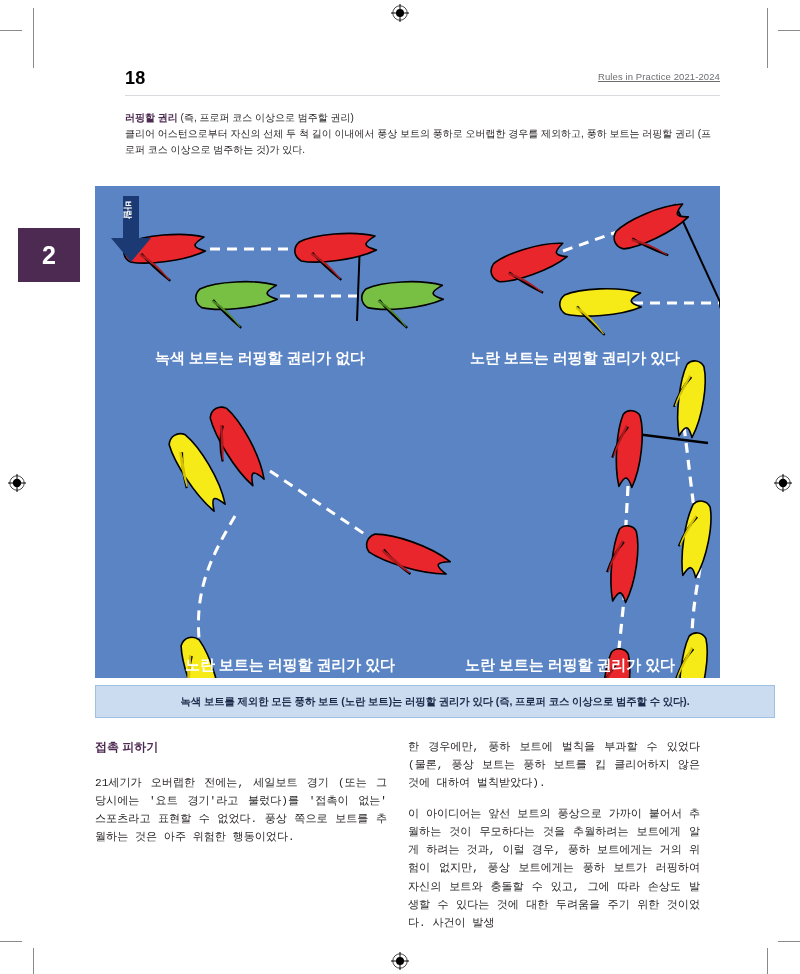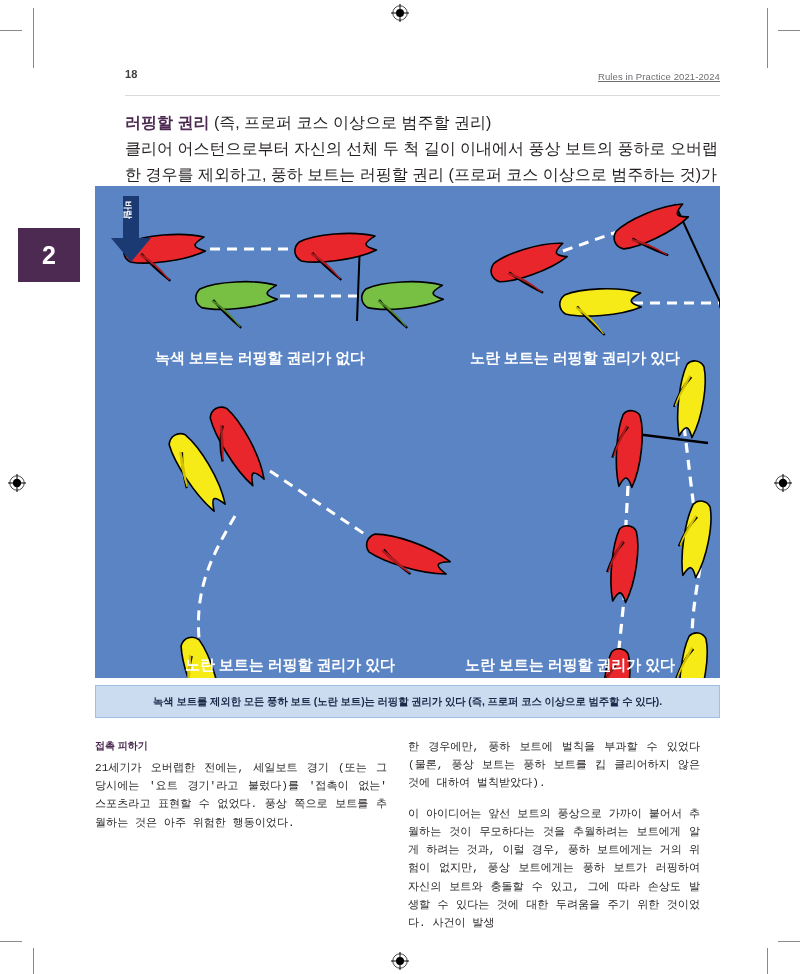--- a/index.html
+++ b/index.html
@@ -17,21 +17,21 @@
   .cropline{position:absolute;background:#8a8a8a;}
   .reg{position:absolute;width:18px;height:18px;}
   .reg svg{display:block;}
 
   
   .header{
     position:absolute;left:125px;top:68px;width:595px;height:30px;
   }
   .folio{
     position:absolute;left:0;top:0;
-    font-size:11px;font-weight:bold;color:#404040;letter-spacing:.2px;
+    font-size:18px;font-weight:bold;color:#000000;letter-spacing:.2px;
   }
   .runhead{
     position:absolute;right:0;top:3px;
     font-size:9.5px;color:#6d6e71;letter-spacing:.1px;white-space:nowrap;text-decoration:underline;
   }
   .headrule{
     position:absolute;left:125px;top:95px;width:595px;height:1px;
     background:#d9d9de;
   }
 
@@ -41,21 +41,21 @@
     background:#4d2a52;
     display:flex;align-items:center;justify-content:center;
   }
   .chapter-tab span{
     color:#ffffff;font-size:25px;font-weight:bold;line-height:1;
   }
 
   
   .intro{
     position:absolute;left:125px;top:110px;width:595px;
-    font-size:16px;line-height:1.62;color:#231f20;
+    font-size:10px;line-height:1.62;color:#231f20;
   }
   .intro .lead{color:#4d2a52;font-weight:bold;}
 
   
   .figure{
     position:absolute;left:95px;top:186px;width:625px;height:492px;
     background:#5b84c4;
   }
   .fig-inner{position:absolute;inset:0;}
   .fig-svg{position:absolute;inset:0;width:100%;height:100%;}
@@ -71,39 +71,39 @@
   .wind-label{
     position:absolute;left:18px;top:9px;width:30px;height:30px;
     color:#ffffff;font-size:9px;font-weight:bold;
     transform:rotate(90deg);transform-origin:center center;
     display:flex;align-items:center;justify-content:center;
     white-space:nowrap;
   }
 
   
   .callout{
-    position:absolute;left:95px;top:685px;width:625px;height:33px;
+    position:absolute;left:95px;top:685px;width:680px;height:33px;
     background:#ccdcf0;border:1px solid #9fc0e2;
     display:flex;align-items:center;justify-content:center;
     box-sizing:border-box;
   }
   .callout span{
     font-size:10.4px;font-weight:bold;color:#1c2a4a;letter-spacing:-.1px;
     white-space:nowrap;
   }
 
   
   .col{
     position:absolute;top:738px;width:292px;
     font-size:11.1px;line-height:1.63;color:#231f20;
     text-align:justify;
   }
   .col-left{left:95px;}
   .col-right{left:408px;}
-  .sub{color:#4d2a52;font-weight:bold;font-size:10px;display:block;margin-bottom:5px;}
+  .sub{color:#4d2a52;font-weight:bold;font-size:12px;display:block;margin-bottom:16px;}
   .para{margin:0 0 13px 0;font-family:Liberation Mono, monospace;}
   .para:last-child{margin-bottom:8px;}
 </style>
 </head>
 <body>
 
 <div class="page">
 
   <div class="cropline" style="left:33px;top:8px;width:1px;height:60px;"></div>
   <div class="cropline" style="left:767px;top:8px;width:1px;height:60px;"></div>

